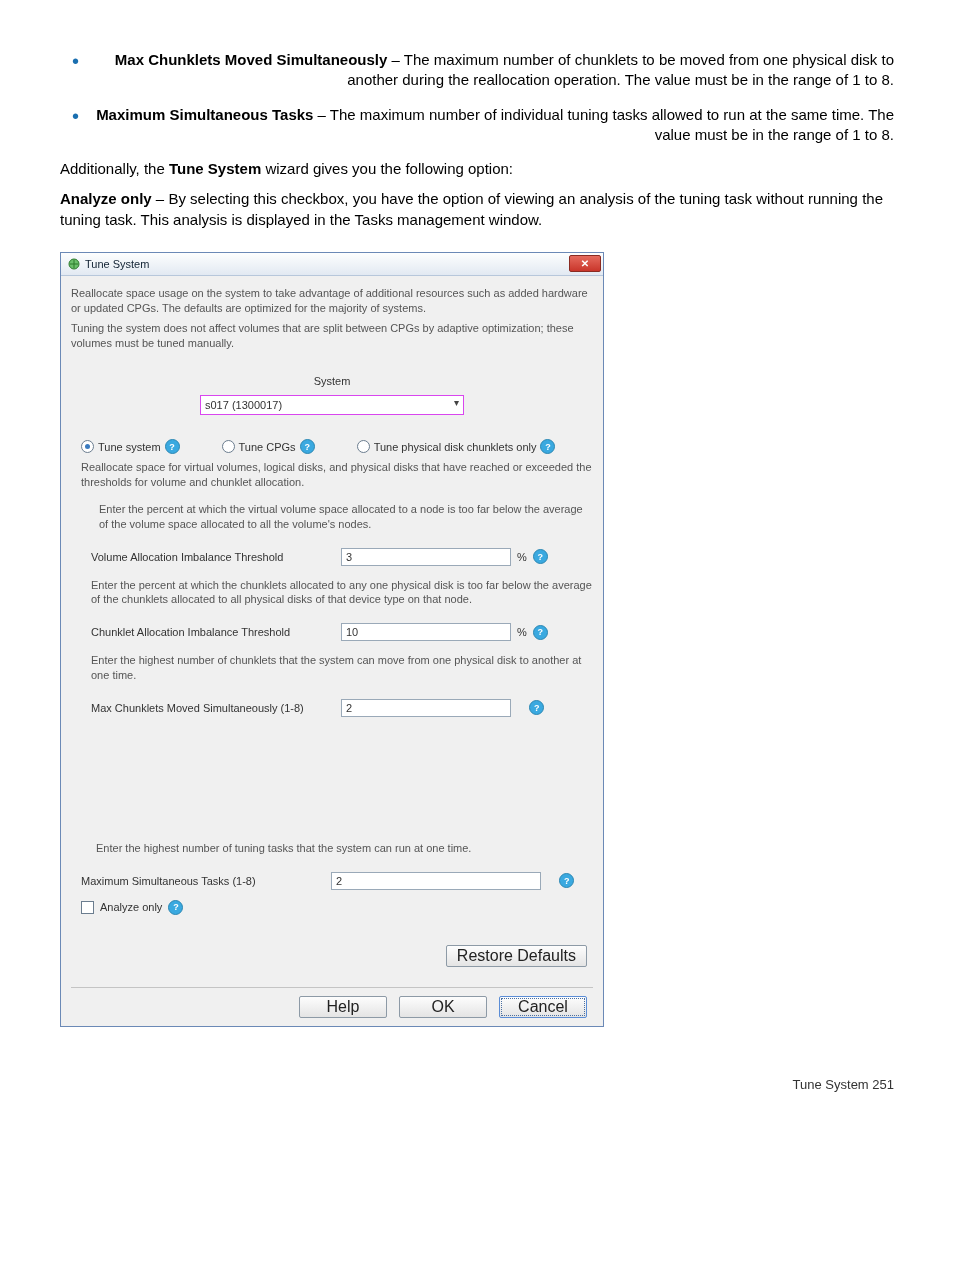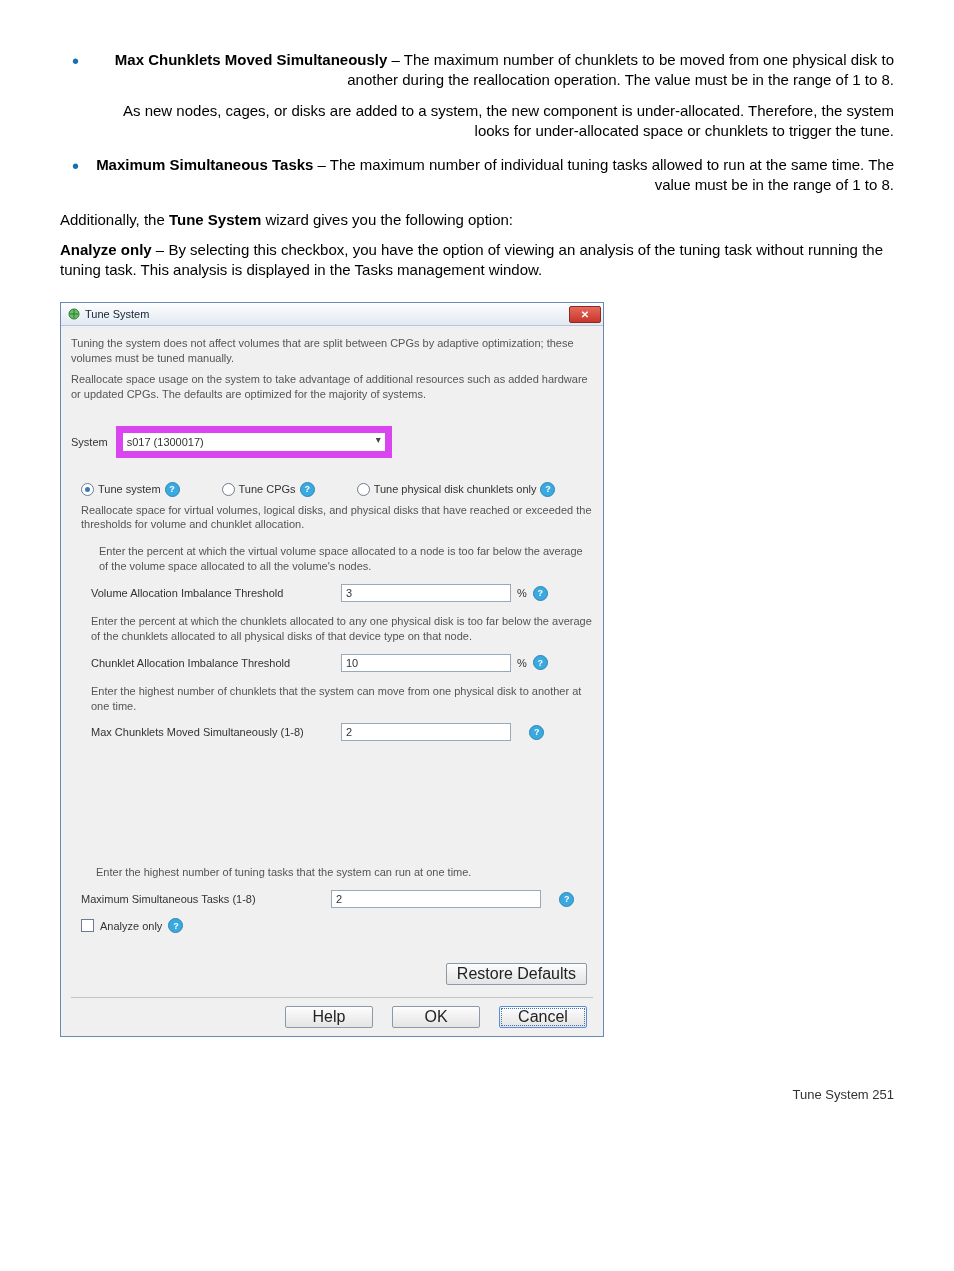--- a/index.html
+++ b/index.html
@@ -83,23 +83,24 @@
     color: #555;
     line-height: 1.35;
     margin-bottom: 6px;
   }
   .section-gap { height: 18px; }
   .row-system {
     display: flex;
     align-items: center;
     gap: 8px;
     margin-bottom: 24px;
+    flex-direction: column;
   }
   .combo {
-    border: 7px solid #d946ef;
+    border: 1px solid #d946ef;
     background: #fff;
     height: 18px;
     width: 240px;
     display: flex;
     align-items: center;
     padding: 0 18px 0 4px;
     position: relative;
   }
   .combo::after {
     content: "▾";
@@ -152,21 +153,21 @@
     color: #555;
     margin: 4px 0 10px 10px;
     line-height: 1.35;
   }
   .indent-block {
     margin: 12px 0 0 20px;
   }
   .field-row {
     display: flex;
     align-items: center;
-    margin-top: 4px;
+    margin-top: 16px;
   }
   .field-label {
     width: 250px;
   }
   .text-input {
     border: 1px solid #9aa9b8;
     background: #fff;
     height: 16px;
     width: 160px;
     padding: 0 4px;
@@ -206,40 +207,39 @@
     border: 1px solid #8d9aa6;
     border-radius: 2px;
   }
   .btn.focus {
     outline: 1px dotted #4a6fa0;
     outline-offset: -3px;
     border-color: #5b8dd6;
   }
   .dialog-footer {
     border-top: 1px solid #c4c4c4;
-    margin-top: 12px;
+    margin-top: 20px;
     padding: 8px 6px 0 0;
     display: flex;
     justify-content: flex-end;
-    gap: 19px;
+    gap: 12px;
   }
   .footer-label {
     font-size: 13px;
     color: #333;
     margin-top: 50px;
     text-align: right;
   }
 </style>
 </head>
 <body>
 
 <ul class="doc-list">
   <li>
     <span class="bold">Max Chunklets Moved Simultaneously</span><span> – The maximum number of chunklets to be moved from one physical disk to another during the reallocation operation. The value must be in the range of 1 to 8.</span>
-    <div class="sub">As new nodes, cages, or disks are added to a system, the new component is under-allocated. Therefore, the system looks for under-allocated space or chunklets to trigger the tune.</div>
   </li>
   <li>
     <span class="bold">Maximum Simultaneous Tasks</span><span> – The maximum number of individual tuning tasks allowed to run at the same time. The value must be in the range of 1 to 8.</span>
   </li>
 </ul>
 
 <p class="doc-para">
   <span>Additionally, the </span><span class="bold">Tune System</span><span> wizard gives you the following option:</span>
 </p>
 
@@ -255,22 +255,22 @@
           <path d="M7 3v8M3 7h8" stroke="#2d7a2d" stroke-width="1"></path>
         </svg>
     </span>
     <span class="title-text">Tune System</span>
     <span class="close-btn">
       <span>✕</span>
     </span>
   </div>
 
   <div class="dialog-body">
+    <div class="intro">Reallocate space usage on the system to take advantage of additional resources such as added hardware or updated CPGs. The defaults are optimized for the majority of systems.</div>
     <div class="intro">Tuning the system does not affect volumes that are split between CPGs by adaptive optimization; these volumes must be tuned manually.</div>
-    <div class="intro">Reallocate space usage on the system to take advantage of additional resources such as added hardware or updated CPGs. The defaults are optimized for the majority of systems.</div>
 
     <div class="section-gap"></div>
 
     <div class="row-system">
       <span>System</span>
       <div class="combo">
         <span>s017 (1300017)</span>
       </div>
     </div>
 

